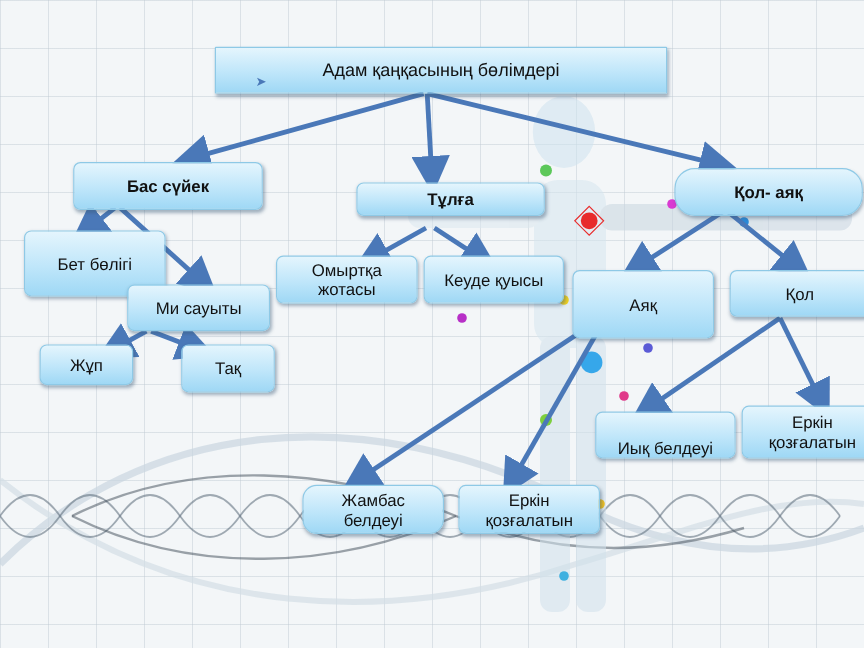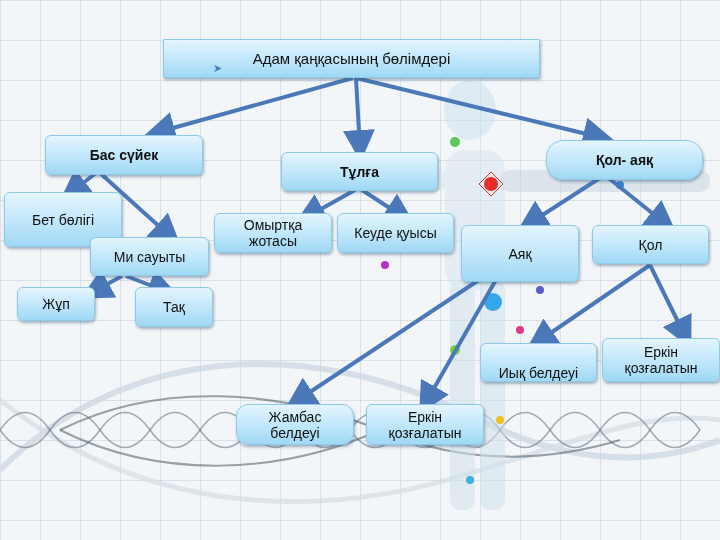--- a/index.html
+++ b/index.html
@@ -18,20 +18,21 @@
   .bg-layer { position: absolute; inset: 0; }
   .node {
     position: absolute; box-sizing: border-box;
     background: linear-gradient(to bottom, #e4f5fd 0%, #bfe6fa 55%, #9fd8f5 100%);
     border: 1px solid #8ec9e6;
     border-radius: 6px;
     box-shadow: 1px 2px 3px rgba(60,90,120,0.45);
     display: flex; align-items: center; justify-content: center;
     text-align: center; color: #111; font-size: 14px; line-height: 16px;
     padding: 0 4px;
+    margin-left: 16px;
   }
   .node.bold { font-weight: bold; }
   .node.root { border-radius: 1px; font-size: 15px; }
   .node span { white-space: pre-line; }
   svg.arrows { position: absolute; inset: 0; pointer-events: none; }
 </style>
 </head>
 <body>
 
 <div class="grid"></div>
@@ -111,21 +112,21 @@
 <div class="node" style="left:90px;top:237px;width:119px;height:39px;">
   <span>Ми сауыты</span>
 </div>
 <div class="node" style="left:17px;top:287px;width:78px;height:34px;">
   <span>Жұп</span>
 </div>
 <div class="node" style="left:135px;top:287px;width:78px;height:40px;">
   <span>Тақ</span>
 </div>
 
-<div class="node bold" style="left:281px;top:152px;width:157px;height:39px;">
+<div class="node bold" style="left:281px;top:152px;width:157px;height:28px;">
   <span>Тұлға</span>
 </div>
 <div class="node" style="left:214px;top:213px;width:118px;height:40px;">
   <span>Омыртқа
 жотасы</span>
 </div>
 <div class="node" style="left:337px;top:213px;width:117px;height:40px;">
   <span>Кеуде қуысы</span>
 </div>
 

